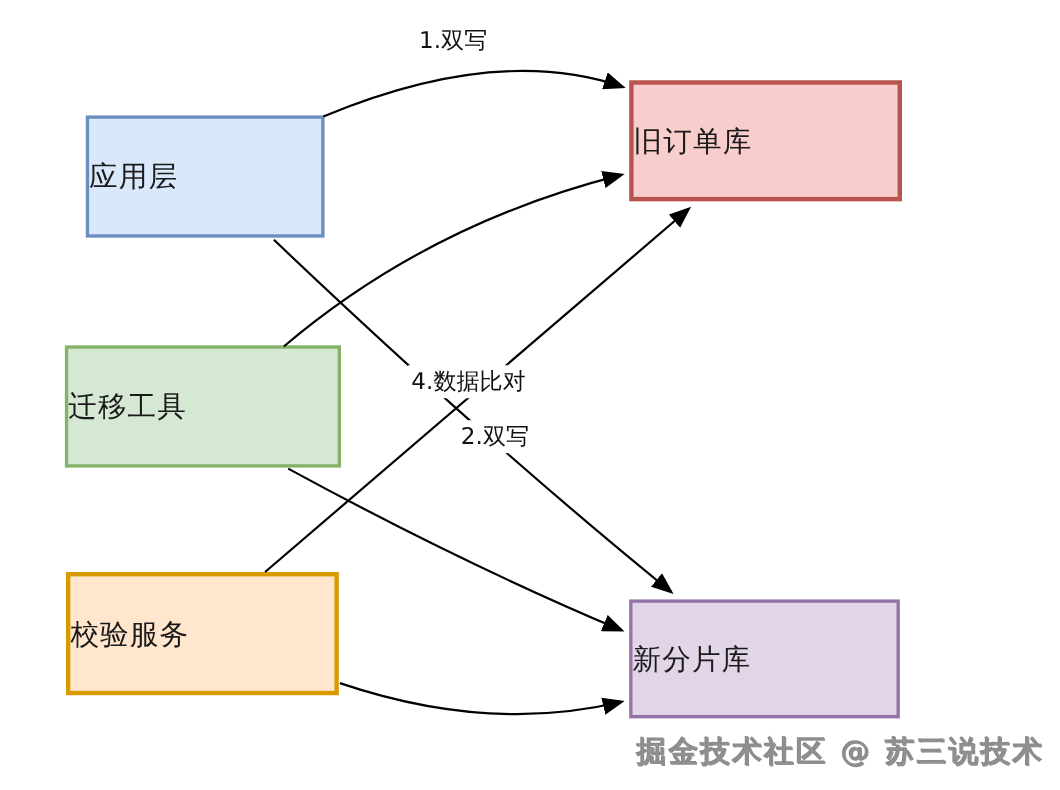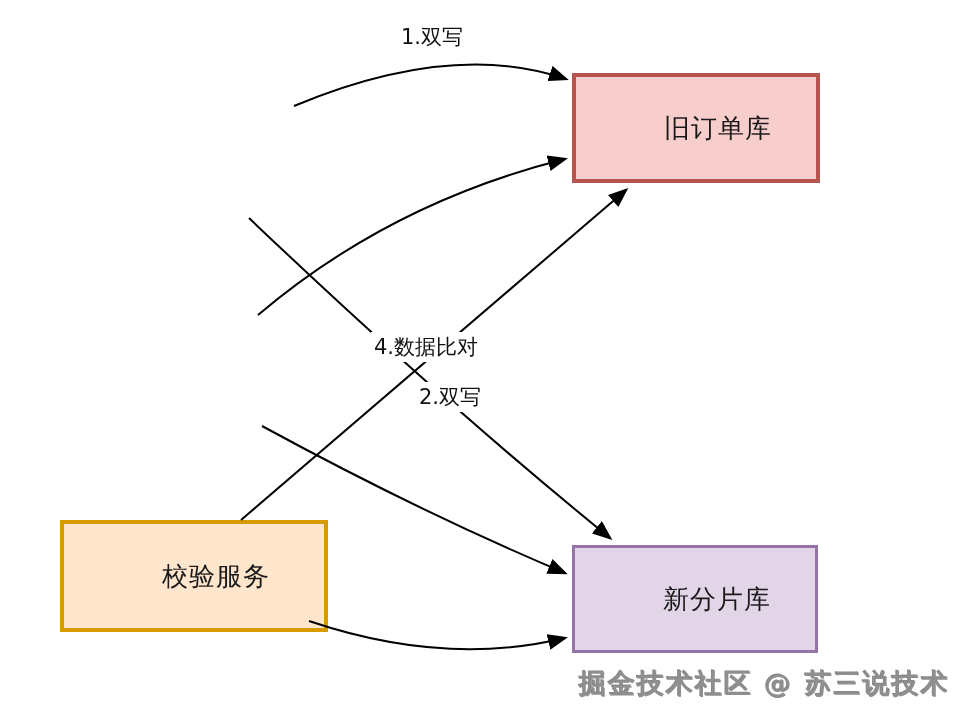--- a/index.html
+++ b/index.html
@@ -13,29 +13,28 @@
     width: 964px;
     height: 718px;
     background: #ffffff;
     overflow: hidden;
   }
   .node {
     position: absolute;
     box-sizing: border-box;
     display: flex;
     align-items: center;
-    justify-content: center;
+    justify-content: flex-start;
     font-size: 26px;
     color: #1a1a1a;
     letter-spacing: 1px;
-    padding-left: 44px;
   }
   .node-app     { left: 78px;  top: 105px; width: 217px; height: 111px; background: #dae8fc; border: 3px solid #6c8ebf; }
   .node-mig     { left: 59px;  top: 314px; width: 251px; height: 111px; background: #d5e8d4; border: 3px solid #82b366; }
-  .node-check   { left: 60px;  top: 520px; width: 268px; height: 112px; background: #ffe6cc; border: 4px solid #d79b00; }
+  .node-check   { left: 60px;  top: 520px; width: 248px; height: 112px; background: #ffe6cc; border: 4px solid #d79b00; }
   .node-old-db  { left: 572px; top: 73px;  width: 248px; height: 110px; background: #f8cecc; border: 4px solid #b85450; }
   .node-new-db  { left: 572px; top: 545px; width: 246px; height: 108px; background: #e1d5e7; border: 3px solid #9673a6; }
 
   .edges-svg {
     position: absolute;
     left: 0; top: 0;
     width: 964px;
     height: 718px;
     pointer-events: none;
   }
@@ -47,21 +46,21 @@
 
   .edge-label {
     position: absolute;
     transform: translate(-50%, -50%);
     background: #ffffff;
     padding: 1px 3px;
     font-size: 21px;
     color: #111111;
     white-space: nowrap;
   }
-  .edge-label-1 { left: 432px; top: 37px; text-align: center; }
+  .edge-label-1 { left: 412px; top: 37px; text-align: center; }
   .edge-label-3 { left: 405px; top: 210px; }
   .edge-label-4 { left: 426px; top: 347px; }
   .edge-label-2 { left: 422px; top: 397px; margin-left: 28px; }
 
   .watermark {
     position: absolute;
     right: 14px;
     bottom: 16px;
     font-size: 27px;
     font-weight: bold;
@@ -70,20 +69,26 @@
     text-shadow: -1px -1px 0 rgba(40,40,40,0.55), 2px 2px 1px rgba(255,255,255,0.95);
     white-space: nowrap;
     margin-left: 32px;
   }
 </style>
 </head>
 <body>
 
 <div class="canvas">
 
+  <div class="node node-app">
+    <span>应用层</span>
+  </div>
+  <div class="node node-mig">
+    <span>迁移工具</span>
+  </div>
   <div class="node node-check">
     <span>校验服务</span>
   </div>
   <div class="node node-old-db">
     <span>旧订单库</span>
   </div>
   <div class="node node-new-db">
     <span>新分片库</span>
   </div>
 

